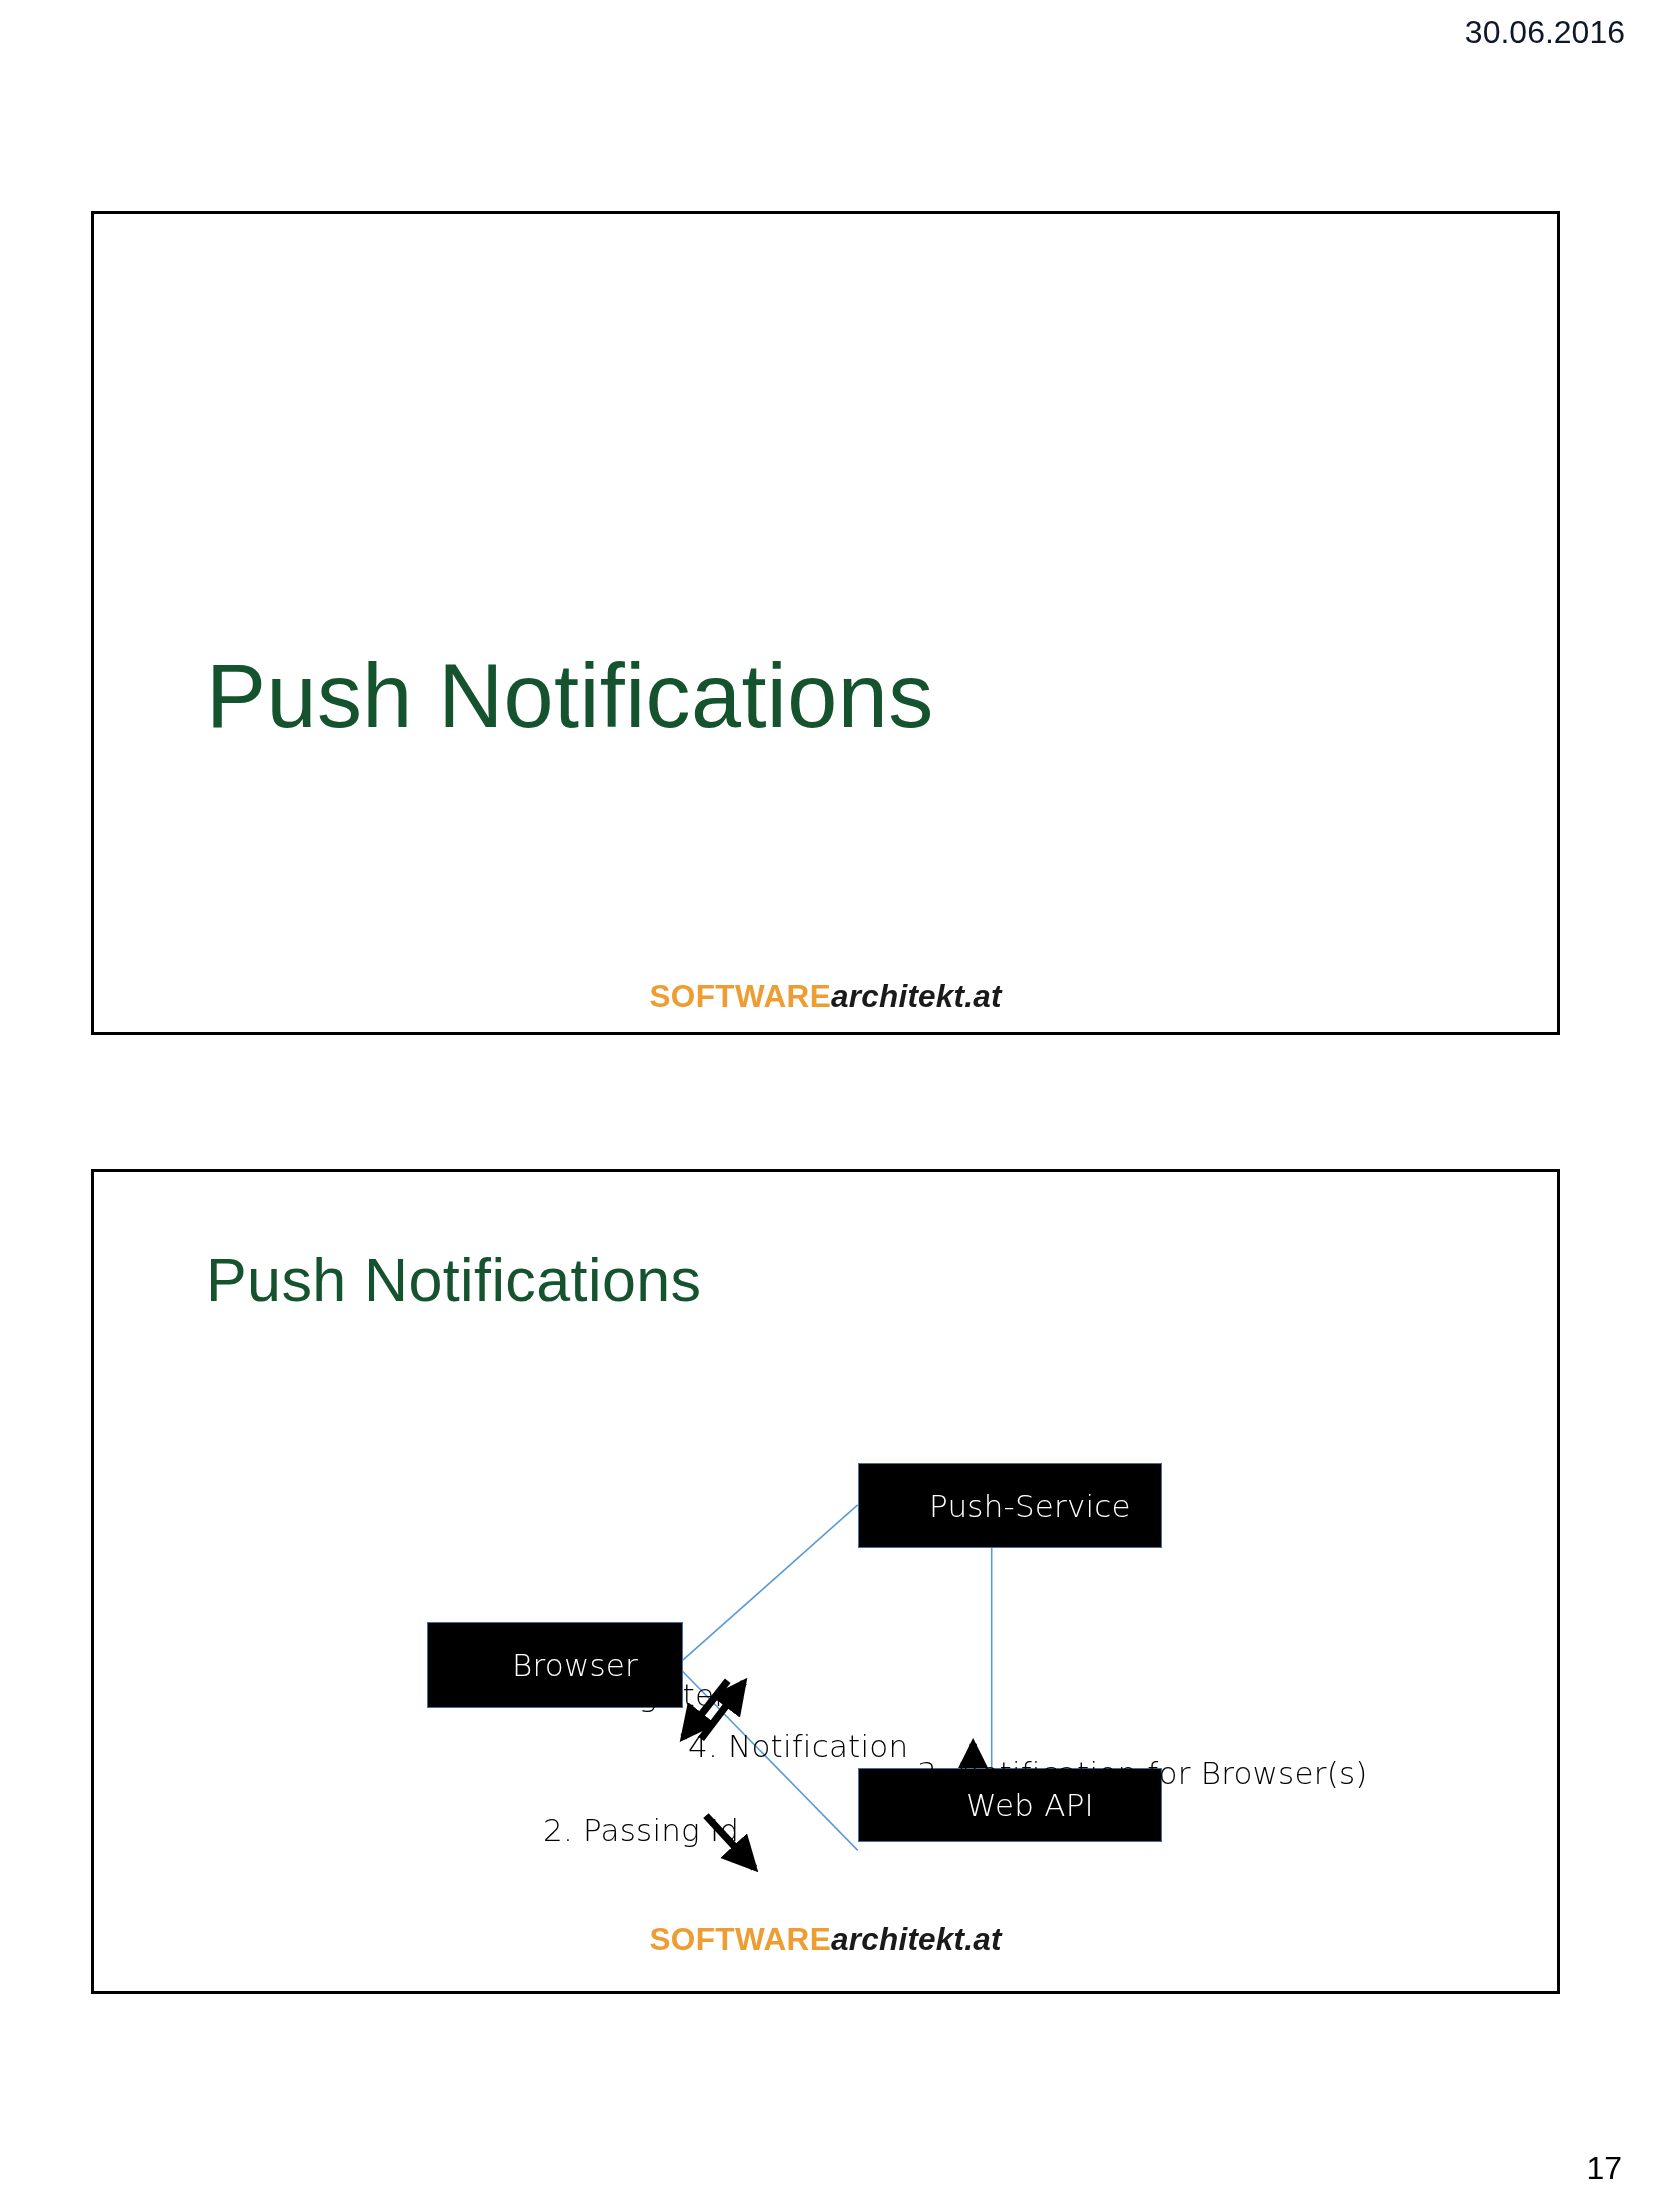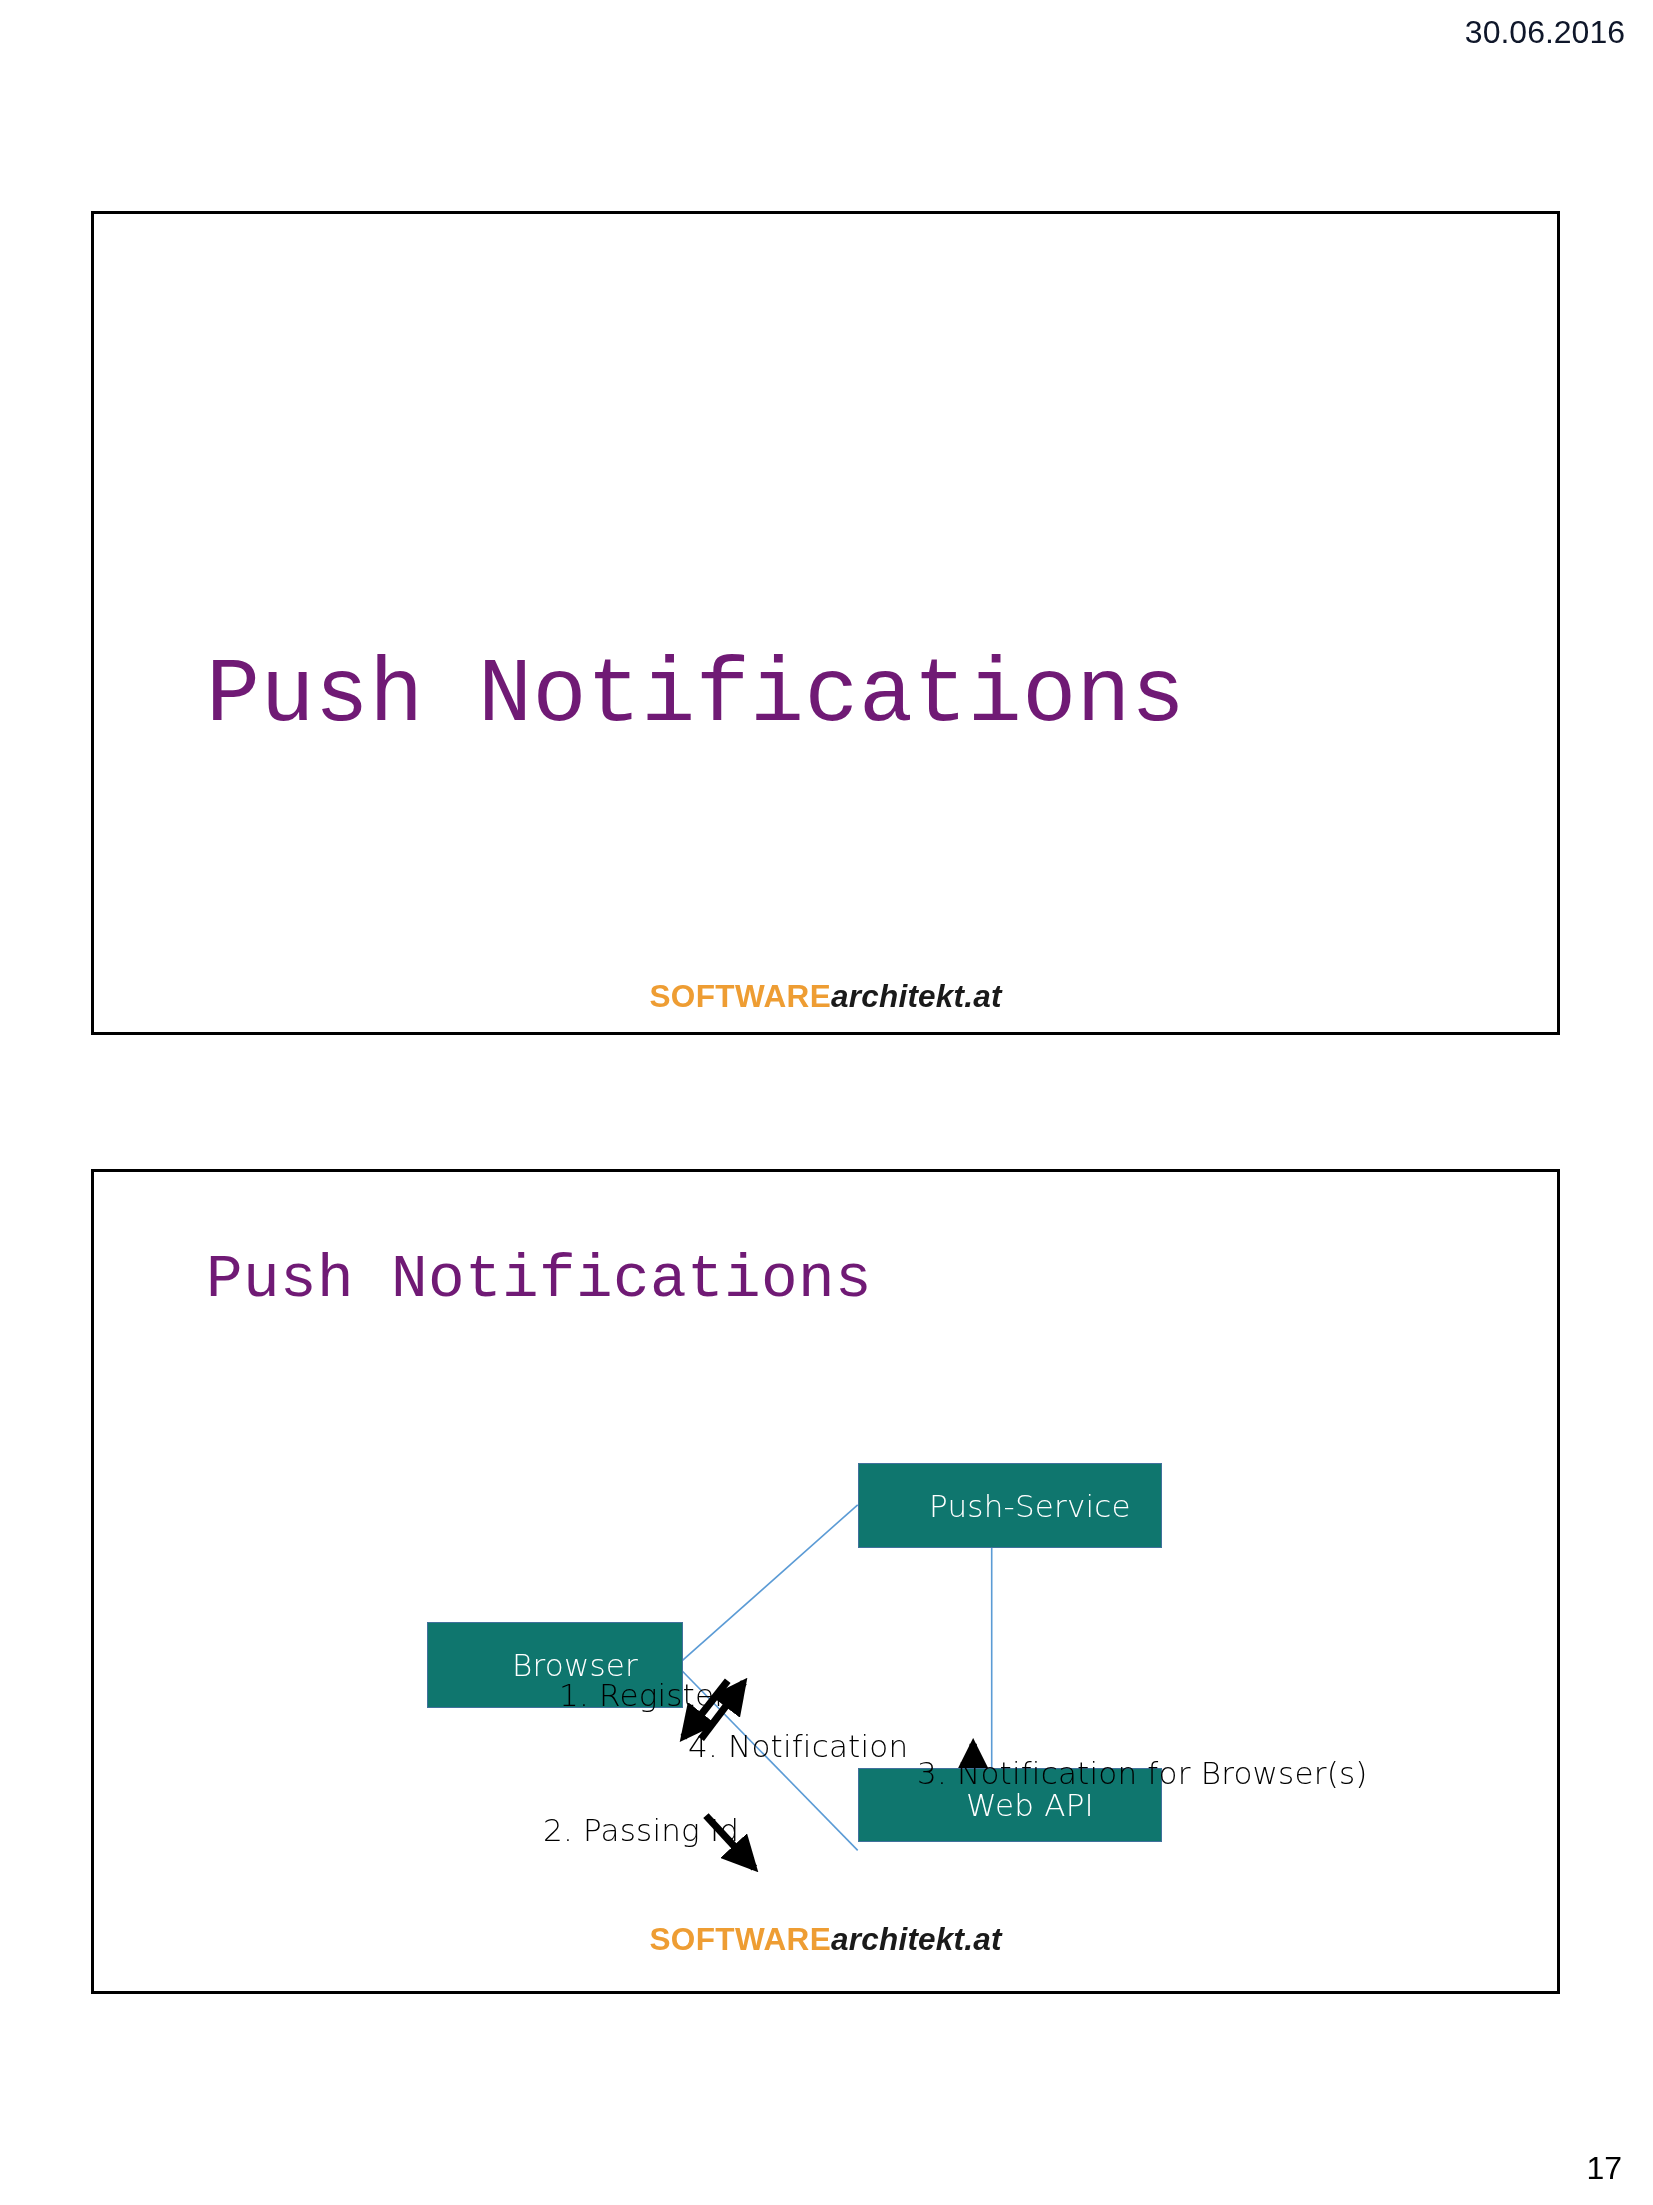--- a/index.html
+++ b/index.html
@@ -43,24 +43,24 @@
     background: #ffffff;
     border: 3.2px solid #000000;
     box-sizing: border-box;
     overflow: hidden;
   }
   #slide-1 { top: 211px;  height: 824px; }
   #slide-2 { top: 1169px; height: 825px; }
 
   .slide-title {
     position: absolute;
-    font-family: Liberation Mono, monospace;
+    font-family: Liberation Sans, sans-serif;
     font-weight: 300;
     font-stretch: condensed;
-    color: #701a75;
+    color: #14532d;
     white-space: nowrap;
     letter-spacing: 0.4px;
   }
   #slide-1 .slide-title {
     left: 112px;
     top: 642px;
     font-size: 90px;
     line-height: 1.15;
   }
   #slide-2 .slide-title {
@@ -112,21 +112,21 @@
   .diagram svg {
     position: absolute;
     left: 0;
     top: 0;
     width: 1462px;
     height: 819px;
   }
 
   .node {
     position: absolute;
-    background: #0f766e;
+    background: #000000;
     border: 1.6px solid #41719C;
     box-sizing: border-box;
     display: flex;
     align-items: center;
     justify-content: center;
     color: #ffffff;
     font-family: "DejaVu Sans", sans-serif;
     font-weight: 300;
     font-size: 31px;
     letter-spacing: 0.2px;

